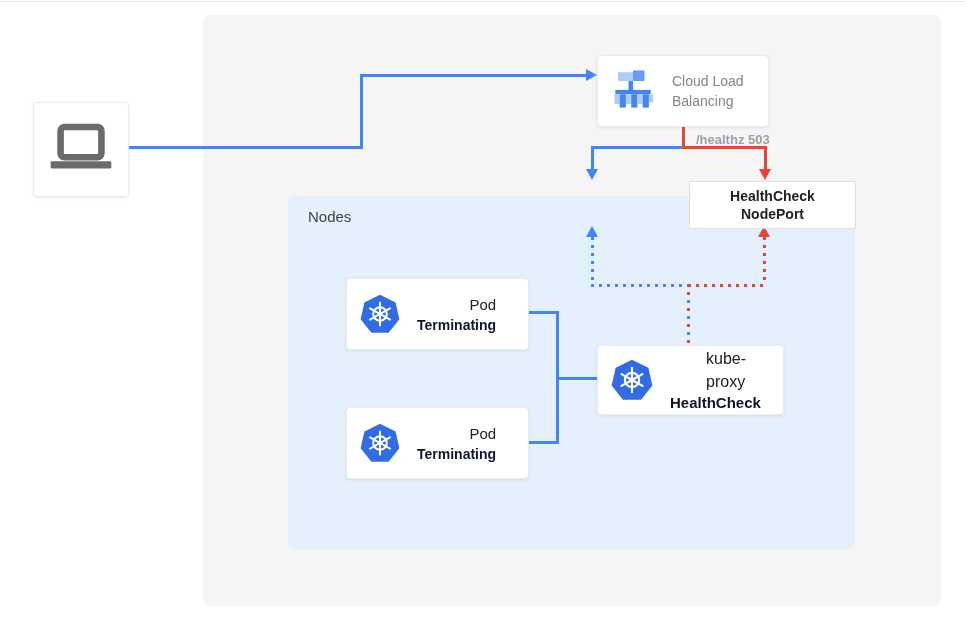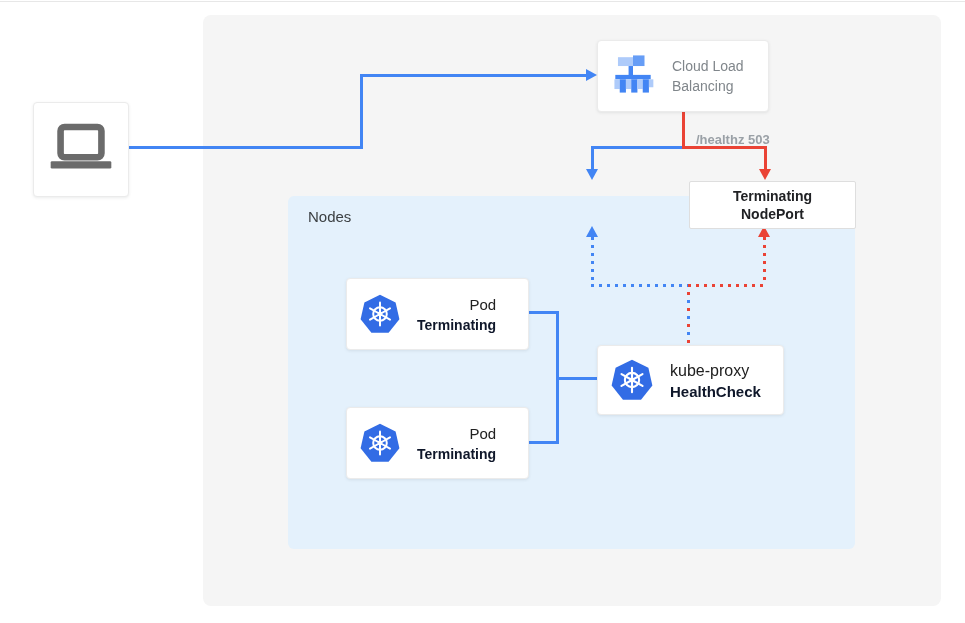--- a/index.html
+++ b/index.html
@@ -8,37 +8,37 @@
     font-family:"Liberation Sans", sans-serif;background:#fff;
   }
   .topline{position:absolute;left:0;top:1px;width:965px;height:1px;background:#e7e7e7;}
   .panel{position:absolute;left:203px;top:15px;width:738px;height:591px;background:#f5f5f5;border-radius:8px;}
   .nodes-box{position:absolute;left:288px;top:196px;width:567px;height:353px;background:#e4f1fc;border-radius:6px;text-align:center;}
   .nodes-label{position:absolute;left:20px;top:12px;font-size:15px;color:#3c4043;}
 
   .card{position:absolute;background:#fff;border:1px solid #ebebeb;border-radius:4px;
         box-shadow:0 1px 3px rgba(60,64,67,.10);display:flex;align-items:center;}
   .client-card{left:33px;top:102px;width:94px;height:93px;justify-content:center;}
-  .clb-card{left:597px;top:40px;width:170px;height:70px;padding:0;align-items:center;}
+  .clb-card{left:597px;top:55px;width:170px;height:70px;padding:0;align-items:center;}
   .clb-card .icon-wrap{margin-left:12px;}
   .clb-title{margin-left:16px;width:92px;font-size:14px;line-height:1.45;color:#80868b;}
   .port-box{position:absolute;background:#fff;border:1px solid #dedede;display:flex;align-items:center;justify-content:center;
             font-size:14px;font-weight:bold;color:#202124;text-align:center;line-height:1.3;border-radius:2px;}
   .nodeport-box{left:518px;top:181px;width:149px;height:45px;}
   .healthcheck-box{left:689px;top:181px;width:165px;height:46px;}
   .healthcheck-box span{width:110px;}
   .pod-card{left:346px;width:181px;height:70px;text-align:right;}
   .pod-top{top:278px;}
   .pod-bottom{top:407px;}
   .kproxy-card{left:597px;top:345px;width:185px;height:68px;}
   .card .k8s-wrap{margin-left:13px;display:flex;}
   .card .text-col{margin-left:17px;}
   .title{font-size:15px;color:#212121;line-height:1.45;}
   .subtitle{font-size:14px;color:#0f172a;line-height:1.3;font-weight:bold;}
-  .kproxy-card .title{font-size:16px;}
+  .kproxy-card .title{font-size:16px;margin-left:36px;}
   .kproxy-card .subtitle{font-size:15px;}
 
   .healthz{position:absolute;left:696px;top:120px;font-size:13px;font-weight:bold;color:#9aa0a6;margin-top:12px;}
 
   
   .seg{position:absolute;}
   .blue{background:#4285f4;}
   .red{background:#ea4335;}
   .h3{height:3px;} .w3{width:3px;}
   
@@ -117,21 +117,21 @@
         <rect x="24" y="29" width="7" height="15" fill="#4285f4"></rect>
         <rect x="31" y="29" width="6" height="11" fill="#aecbfa"></rect>
         <rect x="37" y="29" width="7" height="15" fill="#4285f4"></rect>
         <rect x="44" y="29" width="5" height="9" fill="#aecbfa"></rect>
       </svg>
     </span>
     <span class="clb-title">Cloud Load Balancing</span>
   </div>
 
   <div class="port-box healthcheck-box">
-    <span>Terminating NodePort</span>
+    <span>HealthCheck NodePort</span>
   </div>
 
   <div class="card pod-card pod-top">
     <span class="k8s-wrap">
       <svg width="40" height="40" viewBox="0 0 100 100">
         <polygon fill="#326ce5" points="50,2 89,21 98.5,63 71.5,97 28.5,97 1.5,63 11,21"></polygon>
         <g stroke="#fff" stroke-width="5" stroke-linecap="round" fill="none">
           <circle cx="50" cy="50" r="17"></circle>
           <line x1="50" y1="50" x2="50" y2="21"></line>
             <line x1="50" y1="50" x2="75" y2="36"></line>

